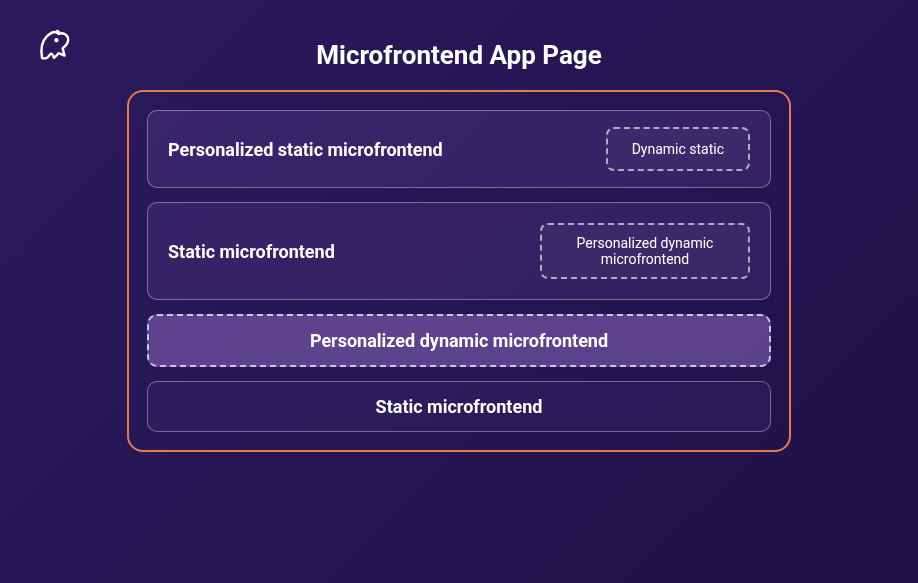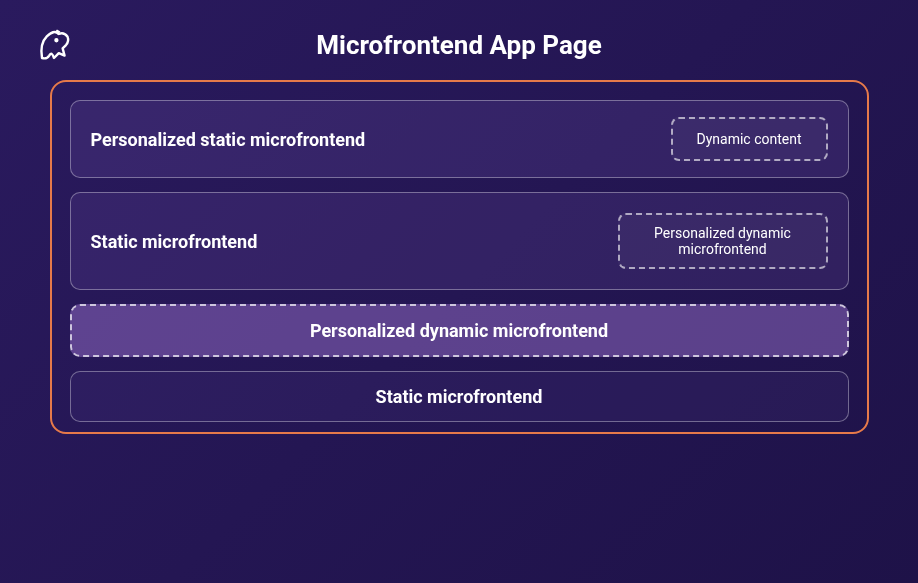--- a/index.html
+++ b/index.html
@@ -20,29 +20,29 @@
       position: absolute;
       top: 22px;
       left: 30px;
       width: 48px;
       height: 48px;
     }
     .title {
       text-align: center;
       font-size: 26px;
       font-weight: 700;
-      margin-top: 10px;
+      margin-top: 20px;
       margin-bottom: 20px;
     }
     .container {
-      width: 819px;
+      width: 664px;
       margin: 0 auto;
       border: 2px solid #e67a4a;
       border-radius: 16px;
-      padding: 18px 18px 10px 18px;
+      padding: 18px 18px 18px 18px;
       display: flex;
       flex-direction: column;
       gap: 14px;
     }
     .row {
       border: 1px solid rgba(255,255,255,0.35);
       border-radius: 10px;
       padding: 16px 20px;
       display: flex;
       align-items: center;
@@ -101,21 +101,21 @@
   </svg>
 </div>
 
 <div class="title">Microfrontend App Page</div>
 
 <div class="container">
 
   <div class="row row-1">
     <span class="label-bold">Personalized static microfrontend</span>
     <div class="sub-box">
-      <span>Dynamic content</span>
+      <span>Dynamic static</span>
     </div>
   </div>
 
   <div class="row row-2">
     <span class="label-bold">Static microfrontend</span>
     <div class="sub-box-stack">
       <div class="sub-box sub-box-wide">
         <span>Personalized dynamic microfrontend</span>
       </div>
     </div>

